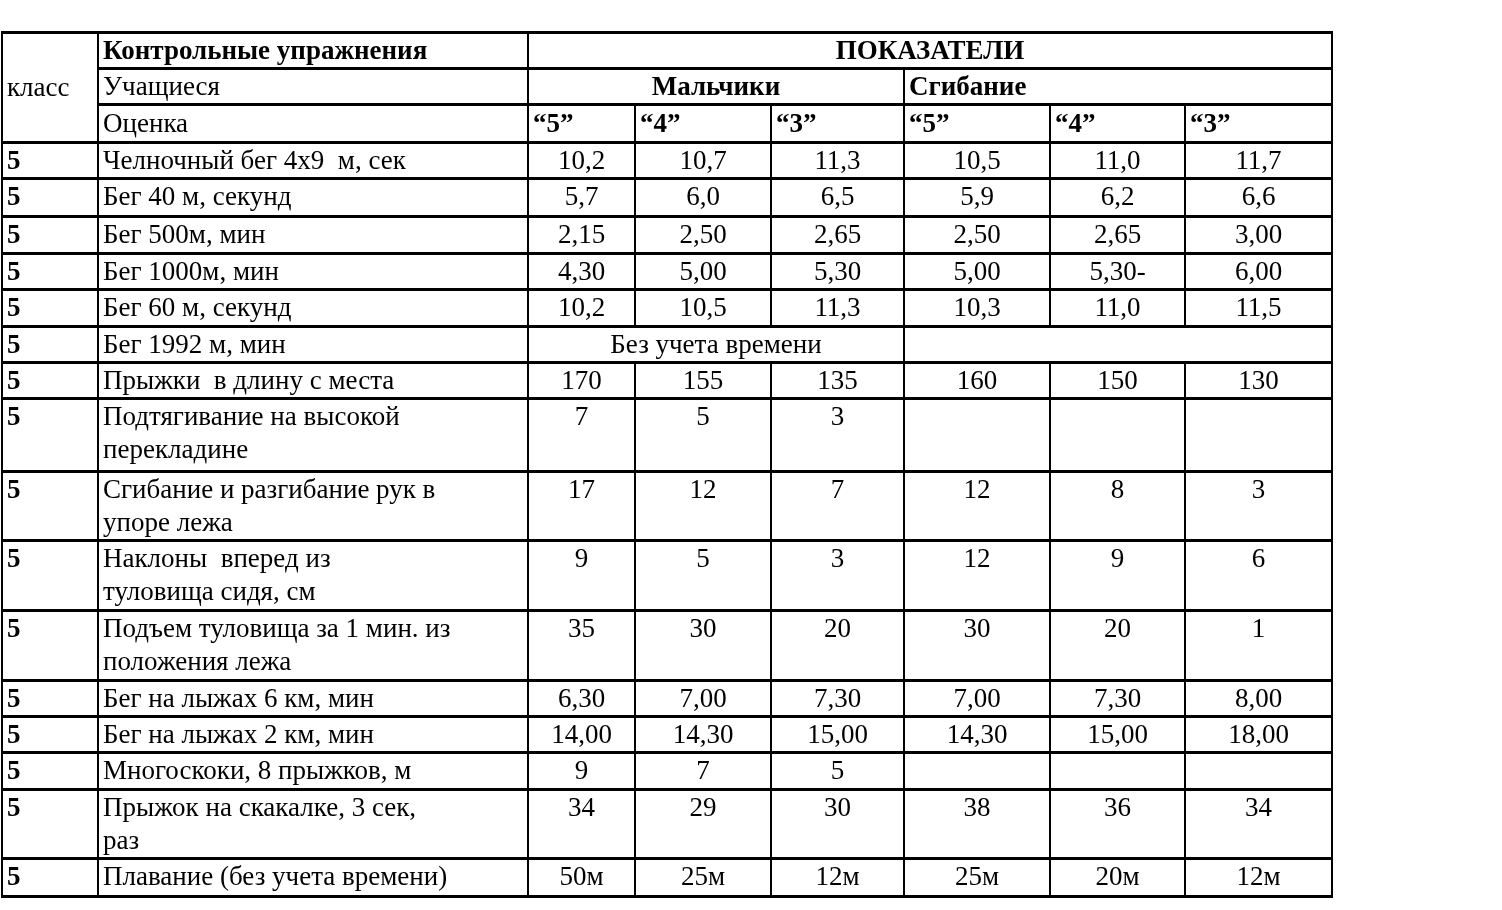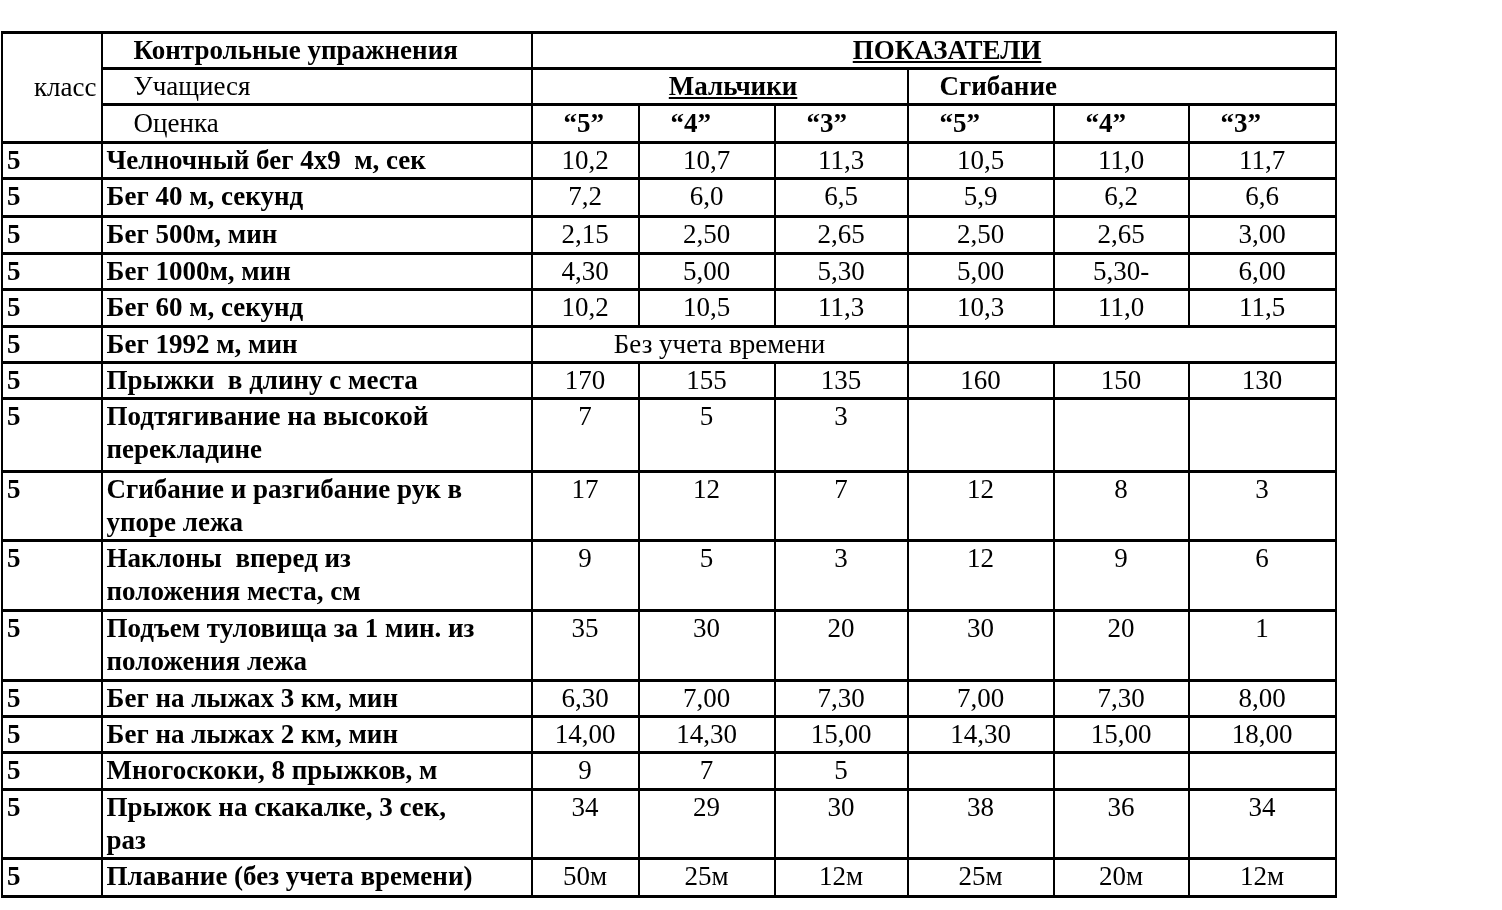--- a/index.html
+++ b/index.html
@@ -27,26 +27,26 @@
   table.std td {
     border: solid #000;
     border-width: 3px 2px;
     font-size: 27px;
     line-height: 33px;
     padding: 0 4px;
     overflow: hidden;
     vertical-align: top;
     white-space: pre-wrap;
   }
-  tr.hrow td { vertical-align: middle; padding-left: 31px; }
-  .b { font-weight: bold; text-decoration: underline; }
+  tr.hrow td { vertical-align: middle; }
+  .b { font-weight: bold; }
   .ctr { text-align: center; }
   .klass-head { padding-left: 10px; }
   .klass-cell { font-weight: bold; padding-left: 3px; }
-  .exercise { font-weight: bold; padding-left: 7px; }
+  .exercise { font-weight: normal; padding-left: 7px; }
   .grade-h { font-weight: bold; padding-left: 5px; }
   .girls-h { font-weight: bold; padding-left: 7px; }
   .students-h, .grade-label { padding-left: 7px; }
   .exercises-h { font-weight: bold; padding-left: 7px; }
 </style>
 </head>
 <body>
 
 <div class="page">
   <table class="std">
@@ -88,21 +88,21 @@
       <td class="ctr">10,2</td>
       <td class="ctr">10,7</td>
       <td class="ctr">11,3</td>
       <td class="ctr">10,5</td>
       <td class="ctr">11,0</td>
       <td class="ctr">11,7</td>
     </tr>
     <tr style="height:38px">
       <td class="klass-cell">5</td>
       <td class="exercise">Бег 40 м, секунд</td>
-      <td class="ctr">7,2</td>
+      <td class="ctr">5,7</td>
       <td class="ctr">6,0</td>
       <td class="ctr">6,5</td>
       <td class="ctr">5,9</td>
       <td class="ctr">6,2</td>
       <td class="ctr">6,6</td>
     </tr>
     <tr style="height:37px">
       <td class="klass-cell">5</td>
       <td class="exercise">Бег 500м, мин</td>
       <td class="ctr">2,15</td>
@@ -166,42 +166,42 @@
       <td class="ctr">17</td>
       <td class="ctr">12</td>
       <td class="ctr">7</td>
       <td class="ctr">12</td>
       <td class="ctr">8</td>
       <td class="ctr">3</td>
     </tr>
     <tr style="height:70px">
       <td class="klass-cell">5</td>
       <td class="exercise">Наклоны  вперед из
-положения места, см</td>
+туловища сидя, см</td>
       <td class="ctr">9</td>
       <td class="ctr">5</td>
       <td class="ctr">3</td>
       <td class="ctr">12</td>
       <td class="ctr">9</td>
       <td class="ctr">6</td>
     </tr>
     <tr style="height:70px">
       <td class="klass-cell">5</td>
       <td class="exercise">Подъем туловища за 1 мин. из
 положения лежа</td>
       <td class="ctr">35</td>
       <td class="ctr">30</td>
       <td class="ctr">20</td>
       <td class="ctr">30</td>
       <td class="ctr">20</td>
       <td class="ctr">1</td>
     </tr>
     <tr style="height:36px">
       <td class="klass-cell">5</td>
-      <td class="exercise">Бег на лыжах 3 км, мин</td>
+      <td class="exercise">Бег на лыжах 6 км, мин</td>
       <td class="ctr">6,30</td>
       <td class="ctr">7,00</td>
       <td class="ctr">7,30</td>
       <td class="ctr">7,00</td>
       <td class="ctr">7,30</td>
       <td class="ctr">8,00</td>
     </tr>
     <tr style="height:35px">
       <td class="klass-cell">5</td>
       <td class="exercise">Бег на лыжах 2 км, мин</td>

